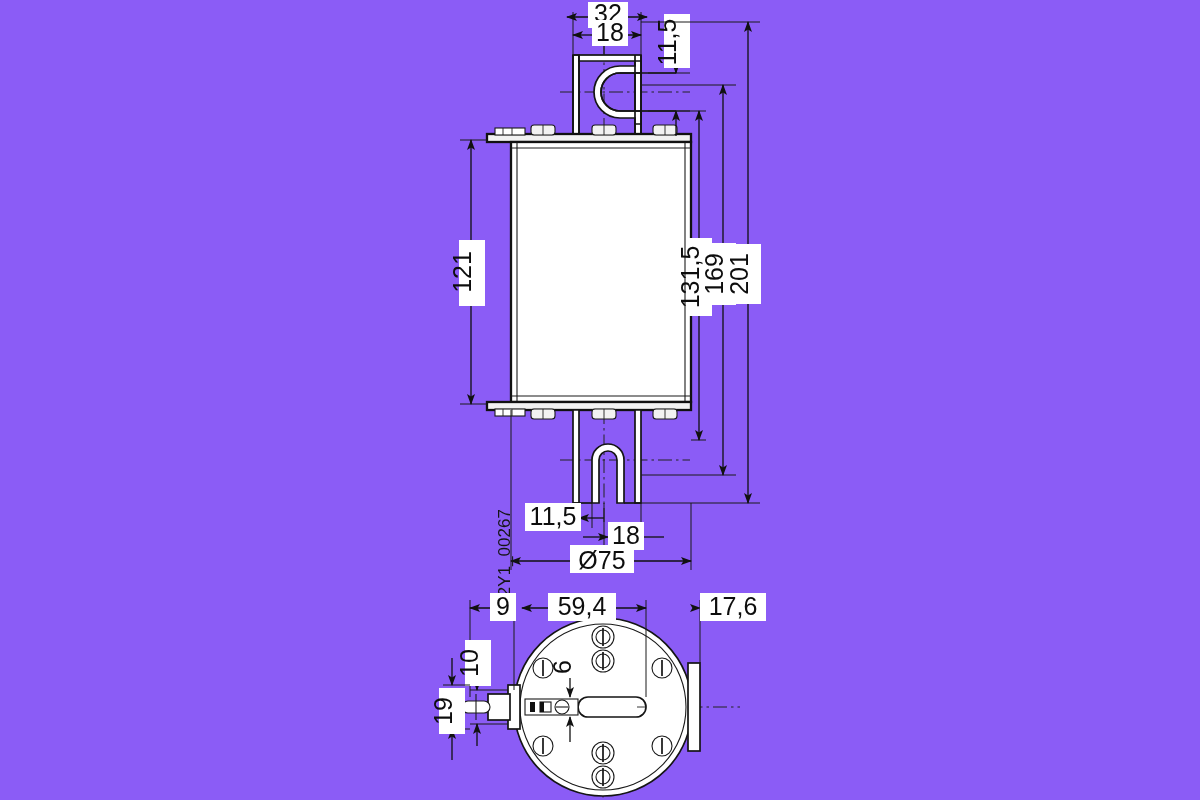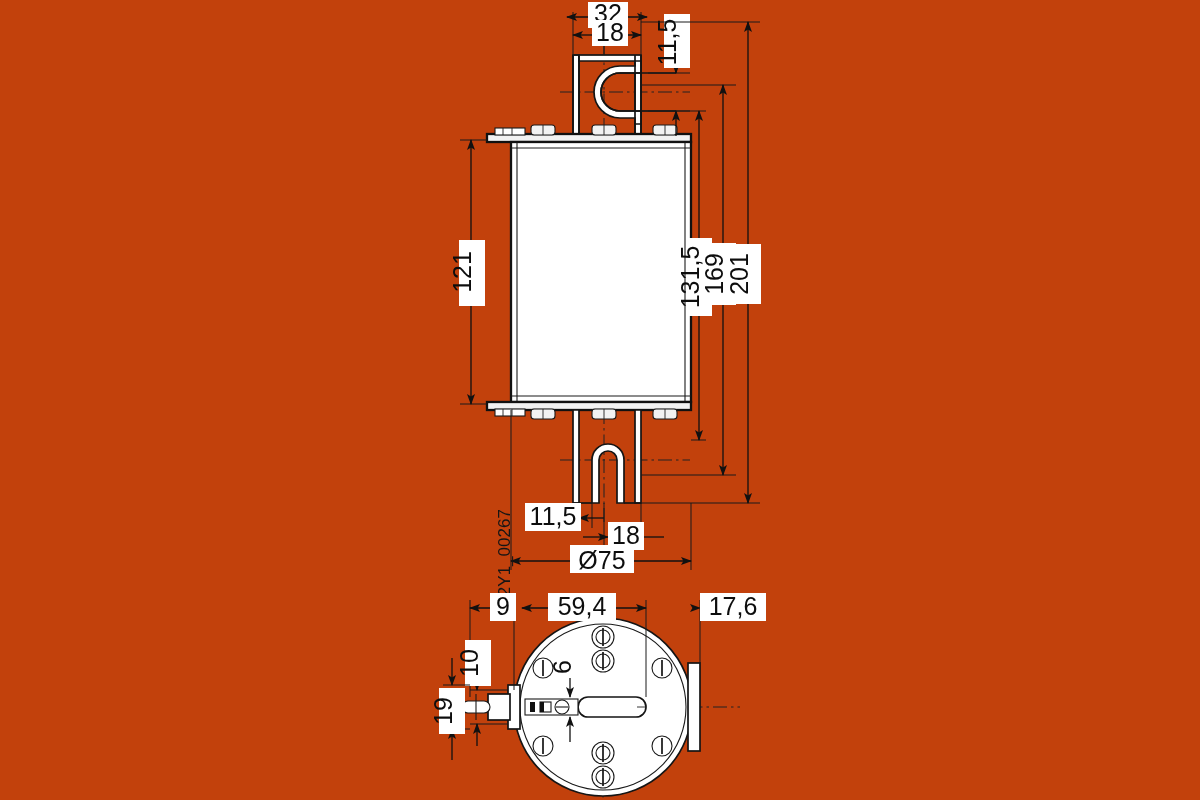--- a/index.html
+++ b/index.html
@@ -10,21 +10,21 @@
   body {
     width: 1200px;
     height: 800px;
     font-family: "Liberation Sans", sans-serif;
     overflow: hidden;
   }
   #stage {
     position: relative;
     width: 1200px;
     height: 800px;
-    background: #c2410c;
+    background: #8b5cf6;
   }
   svg#drawing {
     display: block;
     width: 1200px;
     height: 800px;
   }
   .ln       { stroke: #1a1a1a; stroke-width: 1.1; fill: none; }
   .ln-thick { stroke: #111111; stroke-width: 2.3; fill: none; }
   .ln-med   { stroke: #151515; stroke-width: 1.7; fill: none; }
   .ln-thin  { stroke: #1f1f1f; stroke-width: 0.9; fill: none; }

